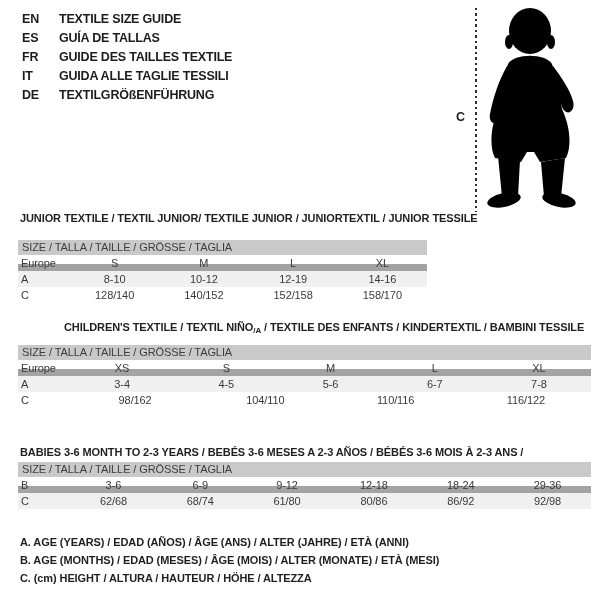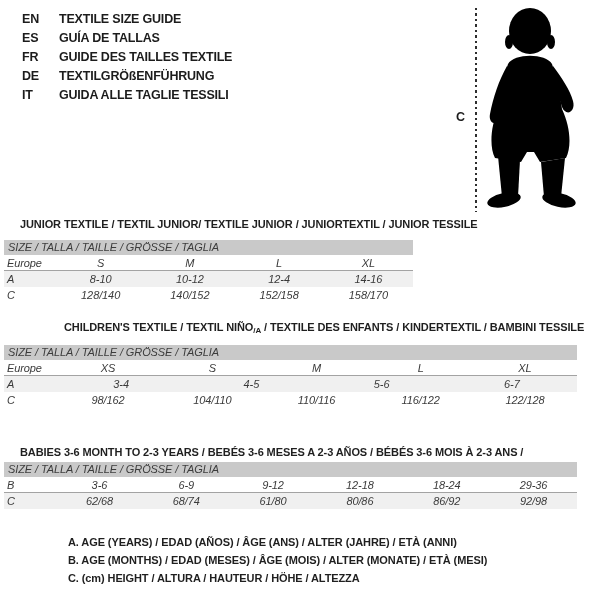--- a/index.html
+++ b/index.html
@@ -28,50 +28,50 @@
     font-weight:bold; font-size:12.5px; color:#1c1c1c;
   }
   .baby { position:absolute; left:478px; top:4px; width:112px; height:208px; }
 
   
   .tbl-title {
     position:absolute; left:20px;
     font-weight:bold; font-size:11px; letter-spacing:-0.1px; color:#1f1f1f;
     line-height:15px; white-space:pre;
   }
-  .t1-title { top:217px; }
+  .t1-title { top:211px; }
   .t2-title { top:320px;margin-left:44px; }
   .t3-title { top:425px;margin-top:20px; }
   .sub-a { font-size:8px; vertical-align:-2px; }
 
   
-  .size-table { position:absolute; left:4px;font-style:italic; }
+  .size-table { position:absolute; left:18px; }
   .t1 { top:240px; width:409px; }
   .t2 { top:345px; width:573px; }
   .t3 { top:462px; width:573px; }
   .size-bar {
     height:15px; line-height:15px;
     background:#c9c9c9; color:#3c3c3c;
     font-size:11px; letter-spacing:-0.1px;
     padding-left:4px;
   }
   .trow {
     display:flex; height:16px; line-height:16px;
     font-size:11px; letter-spacing:-0.1px; color:#3a3a3a;
   }
   .trow .rlabel { flex:0 0 52px; padding-left:3px; text-align:left; }
   .trow .cell { flex:1 1 0; text-align:center; }
-  .rule-under { border-bottom:1px solid #a3a3a3; }
+  .rule-under { border-bottom:7px solid #a3a3a3; }
   .shade { background:#f0f0f0; }
 
   
   .footnotes { position:absolute; left:20px; top:533px; }
   .footnote {
     font-weight:bold; font-size:11px; letter-spacing:-0.1px;
-    line-height:18px; color:#1f1f1f;margin-left:48px;
+    line-height:18px; color:#1f1f1f;
   }
 </style>
 </head>
 <body>
 
 <div class="page">
 
   <div class="lang-block">
     <div class="lang-row">
       <span class="lang-code">EN</span>
@@ -79,26 +79,26 @@
     </div>
     <div class="lang-row">
       <span class="lang-code">ES</span>
       <span class="lang-title">GUÍA DE TALLAS</span>
     </div>
     <div class="lang-row">
       <span class="lang-code">FR</span>
       <span class="lang-title">GUIDE DES TAILLES TEXTILE</span>
     </div>
     <div class="lang-row">
+      <span class="lang-code">IT</span>
+      <span class="lang-title">GUIDA ALLE TAGLIE TESSILI</span>
+    </div>
+    <div class="lang-row">
       <span class="lang-code">DE</span>
       <span class="lang-title">TEXTILGRÖßENFÜHRUNG</span>
-    </div>
-    <div class="lang-row">
-      <span class="lang-code">IT</span>
-      <span class="lang-title">GUIDA ALLE TAGLIE TESSILI</span>
     </div>
   </div>
 
   <div class="height-line"></div>
   <div class="height-label">C</div>
   <svg class="baby" viewBox="0 0 112 208" aria-hidden="true">
     <g fill="#000000">
 
       <ellipse cx="52" cy="27" rx="21" ry="23"></ellipse>
       <ellipse cx="31" cy="38" rx="4" ry="7"></ellipse>
@@ -130,21 +130,21 @@
       <span class="rlabel">Europe</span>
       <span class="cell">S</span>
       <span class="cell">M</span>
       <span class="cell">L</span>
       <span class="cell">XL</span>
     </div>
     <div class="trow shade">
       <span class="rlabel">A</span>
       <span class="cell">8-10</span>
       <span class="cell">10-12</span>
-      <span class="cell">12-4</span>
+      <span class="cell">12-19</span>
       <span class="cell">14-16</span>
     </div>
     <div class="trow">
       <span class="rlabel">C</span>
       <span class="cell">128/140</span>
       <span class="cell">140/152</span>
       <span class="cell">152/158</span>
       <span class="cell">158/170</span>
     </div>
   </div>
@@ -159,28 +159,28 @@
       <span class="cell">M</span>
       <span class="cell">L</span>
       <span class="cell">XL</span>
     </div>
     <div class="trow shade">
       <span class="rlabel">A</span>
       <span class="cell">3-4</span>
       <span class="cell">4-5</span>
       <span class="cell">5-6</span>
       <span class="cell">6-7</span>
+      <span class="cell">7-8</span>
     </div>
     <div class="trow">
       <span class="rlabel">C</span>
       <span class="cell">98/162</span>
       <span class="cell">104/110</span>
       <span class="cell">110/116</span>
       <span class="cell">116/122</span>
-      <span class="cell">122/128</span>
     </div>
   </div>
 
   <div class="tbl-title t3-title"><span>BABIES 3-6 MONTH TO 2-3 YEARS / BEBÉS 3-6 MESES A 2-3 AÑOS / BÉBÉS 3-6 MOIS À 2-3 ANS /</span><br></div>
   <div class="size-table t3">
     <div class="size-bar">SIZE / TALLA / TAILLE / GRÖSSE / TAGLIA</div>
     <div class="trow rule-under">
       <span class="rlabel">B</span>
       <span class="cell">3-6</span>
       <span class="cell">6-9</span>

